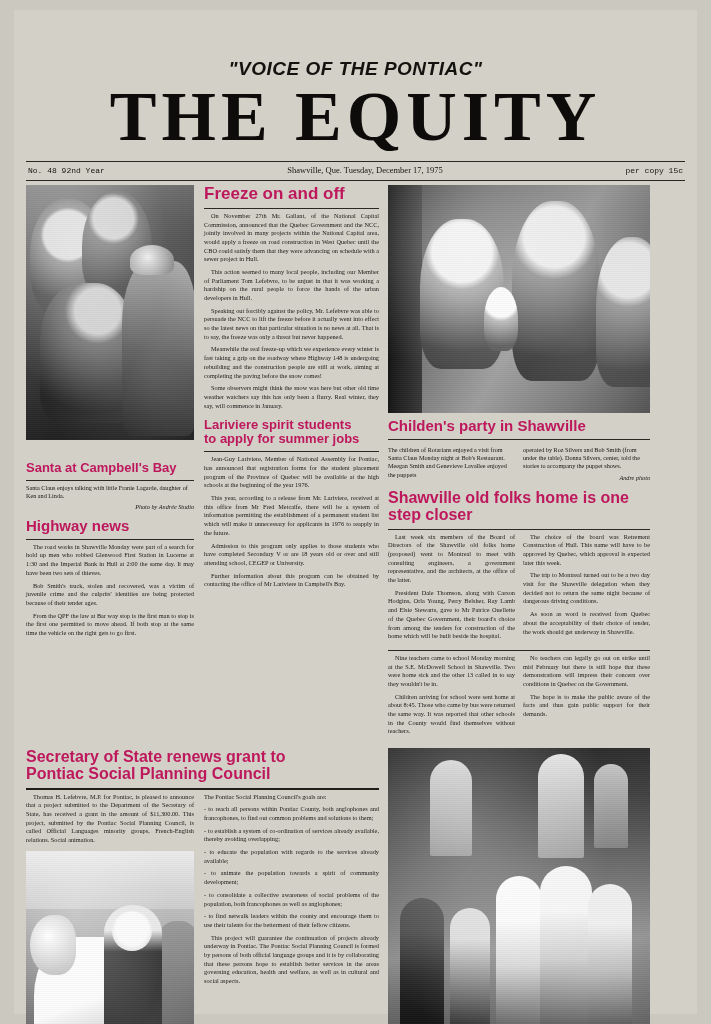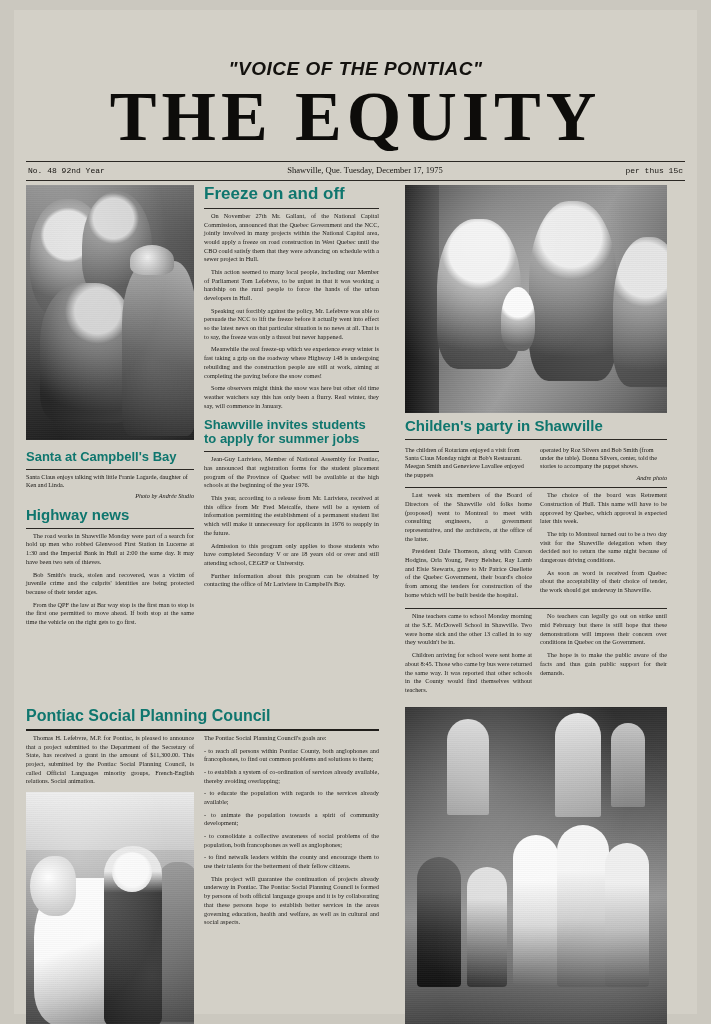--- a/index.html
+++ b/index.html
@@ -64,26 +64,26 @@
 
   
   .content {
     position: relative;
     padding: 4px 12px 0 12px;
   }
   .row { display: flex; }
   .col { }
   .c1 { width: 168px; }
   .c2 { width: 175px; margin-left: 10px; }
-  .c3 { width: 262px; margin-left: 26px; }
+  .c3 { width: 262px; margin-left: 9px; }
 
   .hl {
     font-family: "Liberation Sans", sans-serif;
     font-weight: bold;
-    color: #0f766e;
+    color: #be185d;
     line-height: 1.08;
   }
   .hl-xl { font-size: 17px; }
   .hl-l  { font-size: 15px; }
   .hl-m  { font-size: 13px; }
 
   p.body {
     font-size: 6.3px;
     line-height: 1.38;
     text-align: justify;
@@ -217,59 +217,59 @@
 
 <div class="page">
 <div class="inner">
 
   <div class="voice">"VOICE OF THE PONTIAC"</div>
   <div class="nameplate">THE EQUITY</div>
   <div class="rule"></div>
   <div class="folio">
     <div class="left">No. 48  92nd Year</div>
     <div class="center">Shawville, Que. Tuesday, December 17, 1975</div>
-    <div class="right">per thus 15c</div>
+    <div class="right">per copy 15c</div>
   </div>
   <div class="rule thin"></div>
 
   <div class="content">
 
     <div class="row">
 
       <div class="col c1">
         <div class="photo ph-santa">
           <div class="fig1"></div>
               <div class="fig2"></div>
               <div class="fig3"></div>
           <div class="fig4"></div>
               <div class="hat"></div>
               <div class="grain"></div>
         </div>
-        <div class="hl hl-m" style="margin-top:10px">Santa at Campbell's Bay</div>
+        <div class="hl hl-m" style="margin-top:21px">Santa at Campbell's Bay</div>
         <div class="secrule"></div>
         <p class="cap noind">Santa Claus enjoys talking with little Franie Lagarde, daughter of Ken and Linda.</p>
         <p class="cap credit" style="text-align:right">Photo by Andrée Studio</p>
 
         <div class="hl hl-l" style="margin-top:6px">Highway news</div>
         <div class="secrule"></div>
         <p class="body">The road works in Shawville Monday were part of a search for hold up men who robbed Glenwood First Station in Lucerne at 1:30 and the Imperial Bank in Hull at 2:00 the same day. It may have been two sets of thieves.</p>
         <p class="body">Bob Smith's truck, stolen and recovered, was a victim of juvenile crime and the culprits' identities are being protected because of their tender ages.</p>
         <p class="body">From the QPF the law at Bar way stop is the first man to stop is the first one permitted to move ahead. If both stop at the same time the vehicle on the right gets to go first.</p>
       </div>
 
       <div class="col c2">
         <div class="hl hl-xl">Freeze on and off</div>
         <div class="secrule"></div>
         <p class="body">On November 27th Mr. Gallant, of the National Capital Commission, announced that the Quebec Government and the NCC, jointly involved in many projects within the National Capital area, would apply a freeze on road construction in West Quebec until the CBO could satisfy them that they were advancing on schedule with a sewer project in Hull.</p>
         <p class="body">This action seemed to many local people, including our Member of Parliament Tom Lefebvre, to be unjust in that it was working a hardship on the rural people to force the hands of the urban developers in Hull.</p>
         <p class="body">Speaking out forcibly against the policy, Mr. Lefebvre was able to persuade the NCC to lift the freeze before it actually went into effect so the latest news on that particular situation is no news at all. That is to say, the freeze was only a threat but never happened.</p>
         <p class="body">Meanwhile the real freeze-up which we experience every winter is fast taking a grip on the roadway where Highway 148 is undergoing rebuilding and the construction people are still at work, aiming at completing the paving before the snow comes!</p>
         <p class="body">Some observers might think the snow was here but other old time weather watchers say this has only been a flurry. Real winter, they say, will commence in January.</p>
 
-        <div class="hl hl-m" style="margin-top:8px">Shawville invites students</div>
+        <div class="hl hl-m" style="margin-top:8px">Lariviere spirit students</div>
         <div class="hl hl-m">to apply for summer jobs</div>
         <div class="secrule"></div>
         <p class="body">Jean-Guy Lariviere, Member of National Assembly for Pontiac, has announced that registration forms for the student placement program of the Province of Quebec will be available at the high schools at the beginning of the year 1976.</p>
         <p class="body">This year, according to a release from Mr. Lariviere, received at this office from Mr Fred Metcalfe, there will be a system of information permitting the establishment of a permanent student list which will make it unnecessary for applicants in 1976 to reapply in the future.</p>
         <p class="body">Admission to this program only applies to those students who have completed Secondary V or are 18 years old or over and still attending school, CEGEP or University.</p>
         <p class="body">Further information about this program can be obtained by contacting the office of Mr Lariviere in Campbell's Bay.</p>
       </div>
 
       <div class="col c3">
         <div class="photo ph-party">
@@ -286,20 +286,21 @@
           <div class="subcol">
                 <p class="cap noind">The children of Rotarians enjoyed a visit from Santa Claus Monday night at Bob's Restaurant.
 Meegan Smith and Genevieve Lavallee enjoyed the puppets</p>
               </div>
           <div class="subcol">
             <p class="cap noind">operated by Roz Silvers and Bob Smith (from under the table). Donna Silvers, center, told the stories to accompany the puppet shows.</p>
             <p class="cap credit" style="text-align:right">Andre photo</p>
           </div>
         </div>
 
+        <div class="hl hl-l" style="margin-top:7px;font-size:16px">Shawville old folks home is one step closer</div>
         <div class="secrule"></div>
         <div class="subcols">
           <div class="subcol">
             <p class="body">Last week six members of the Board of Directors of the Shawville old folks  home (proposed) went to Montreal to meet with consulting engineers, a government representative, and the architects, at the office of the latter.</p>
             <p class="body">President Dale Thomson, along with Carson Hodgins, Orla Young, Perry Belsher, Ray Lamb and Elsie Stewarts, gave to Mr Patrice Ouellette of the Quebec Government, their board's choice from among the tenders for construction of the home which will be built beside the hospital.</p>
           </div>
           <div class="subcol">
             <p class="body">The choice of the board was Retrement Construction of Hull. This name will have to be approved by Quebec, which approval is expected later this week.</p>
             <p class="body">The trip to Montreal turned out to be a two day visit for the Shawville delegation when they decided not to return the same night because of dangerous driving conditions.</p>
             <p class="body">As soon as word is received from Quebec about the acceptability of their choice of tender, the work should get underway in Shawville.</p>
@@ -316,20 +317,21 @@
             <p class="body">No teachers can legally go out on strike until mid February but there is still hope that these demonstrations will impress their concern over conditions in Quebec on the Government.</p>
             <p class="body">The hope is to make the public aware of the facts and thus gain public support for their demands.</p>
           </div>
         </div>
       </div>
     </div>
 
     <div class="row" style="margin-top:8px">
 
       <div class="col" style="width:353px">
+        <div class="hl hl-xl" style="font-size:16px">Secretary of State renews grant to</div>
         <div class="hl hl-xl" style="font-size:16px">Pontiac Social Planning Council</div>
         <div class="secrule heavy"></div>
 
         <div class="row">
           <div class="col c1">
             <p class="body">Thomas H. Lefebvre, M.P. for Pontiac, is pleased to announce that a project submitted to the Department of the Secretary of State, has received a grant in the amount of $11,300.00.  This project, submitted by the Pontiac Social Planning Council, is called Official Languages minority groups, French-English relations.  Social animation.</p>
 
             <div class="photo ph-parade" style="margin-top:6px">
               <div class="sky"></div>
                   <div class="horse"></div>

